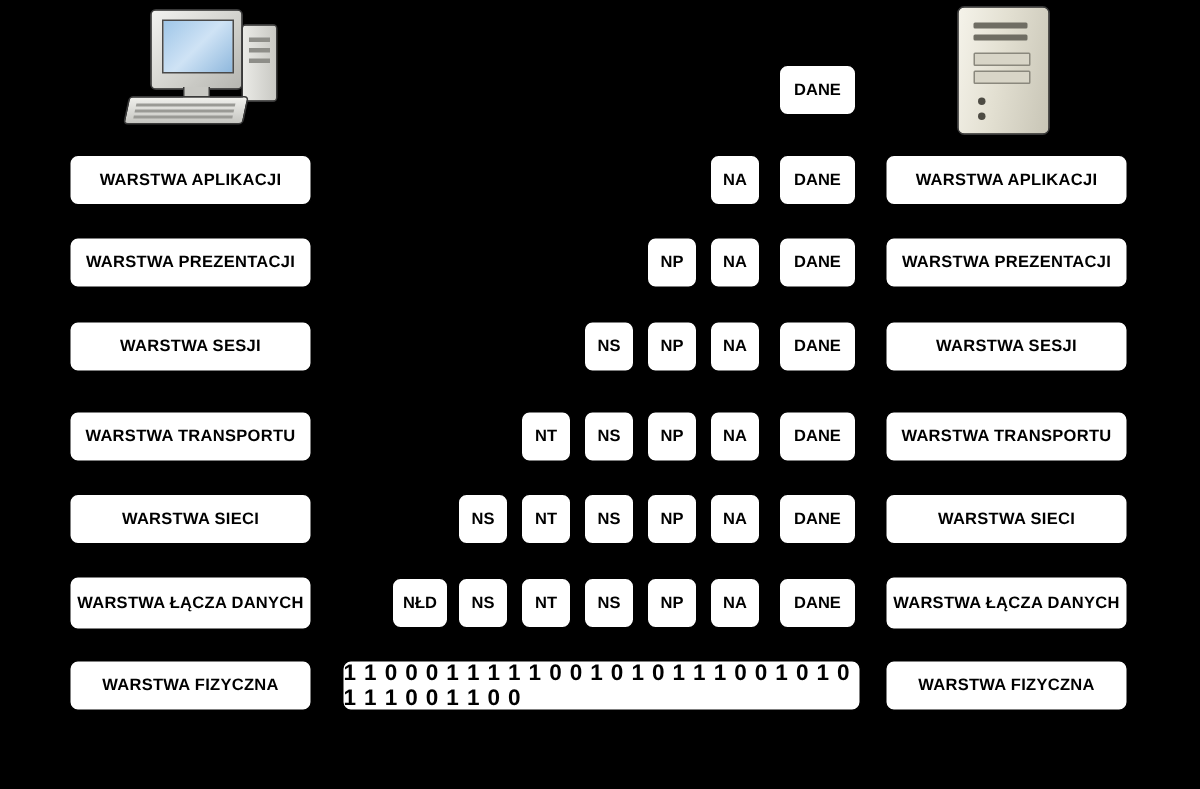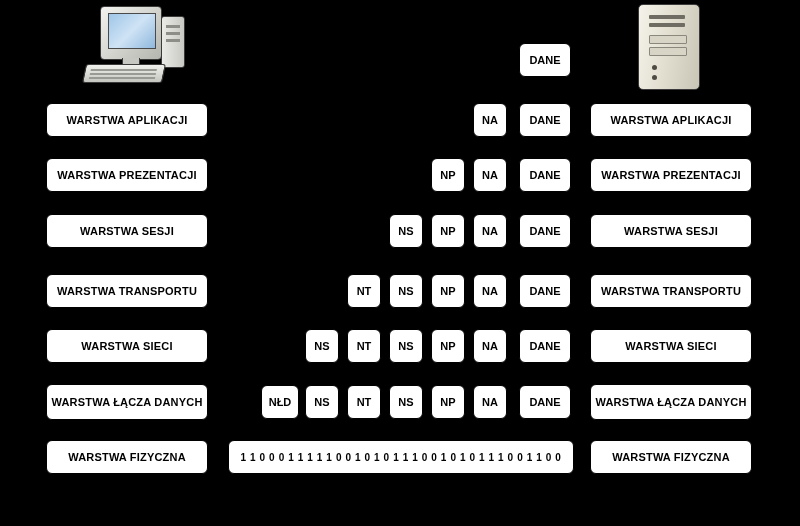--- a/index.html
+++ b/index.html
@@ -69,21 +69,21 @@
     height: 34px;
     background: #ffffff;
     border: 1px solid #000000;
     border-radius: 6px;
     box-sizing: border-box;
     display: flex;
     align-items: center;
     justify-content: center;
     color: #000000;
     font-weight: bold;
-    font-size: 10px;
+    font-size: 15px;
     letter-spacing: 0.6px;
     font-family: "Liberation Sans", sans-serif;
   }
 
   
   .computer {
     position: absolute;
     left: 78px;
     top: 6px;
     width: 110px;

